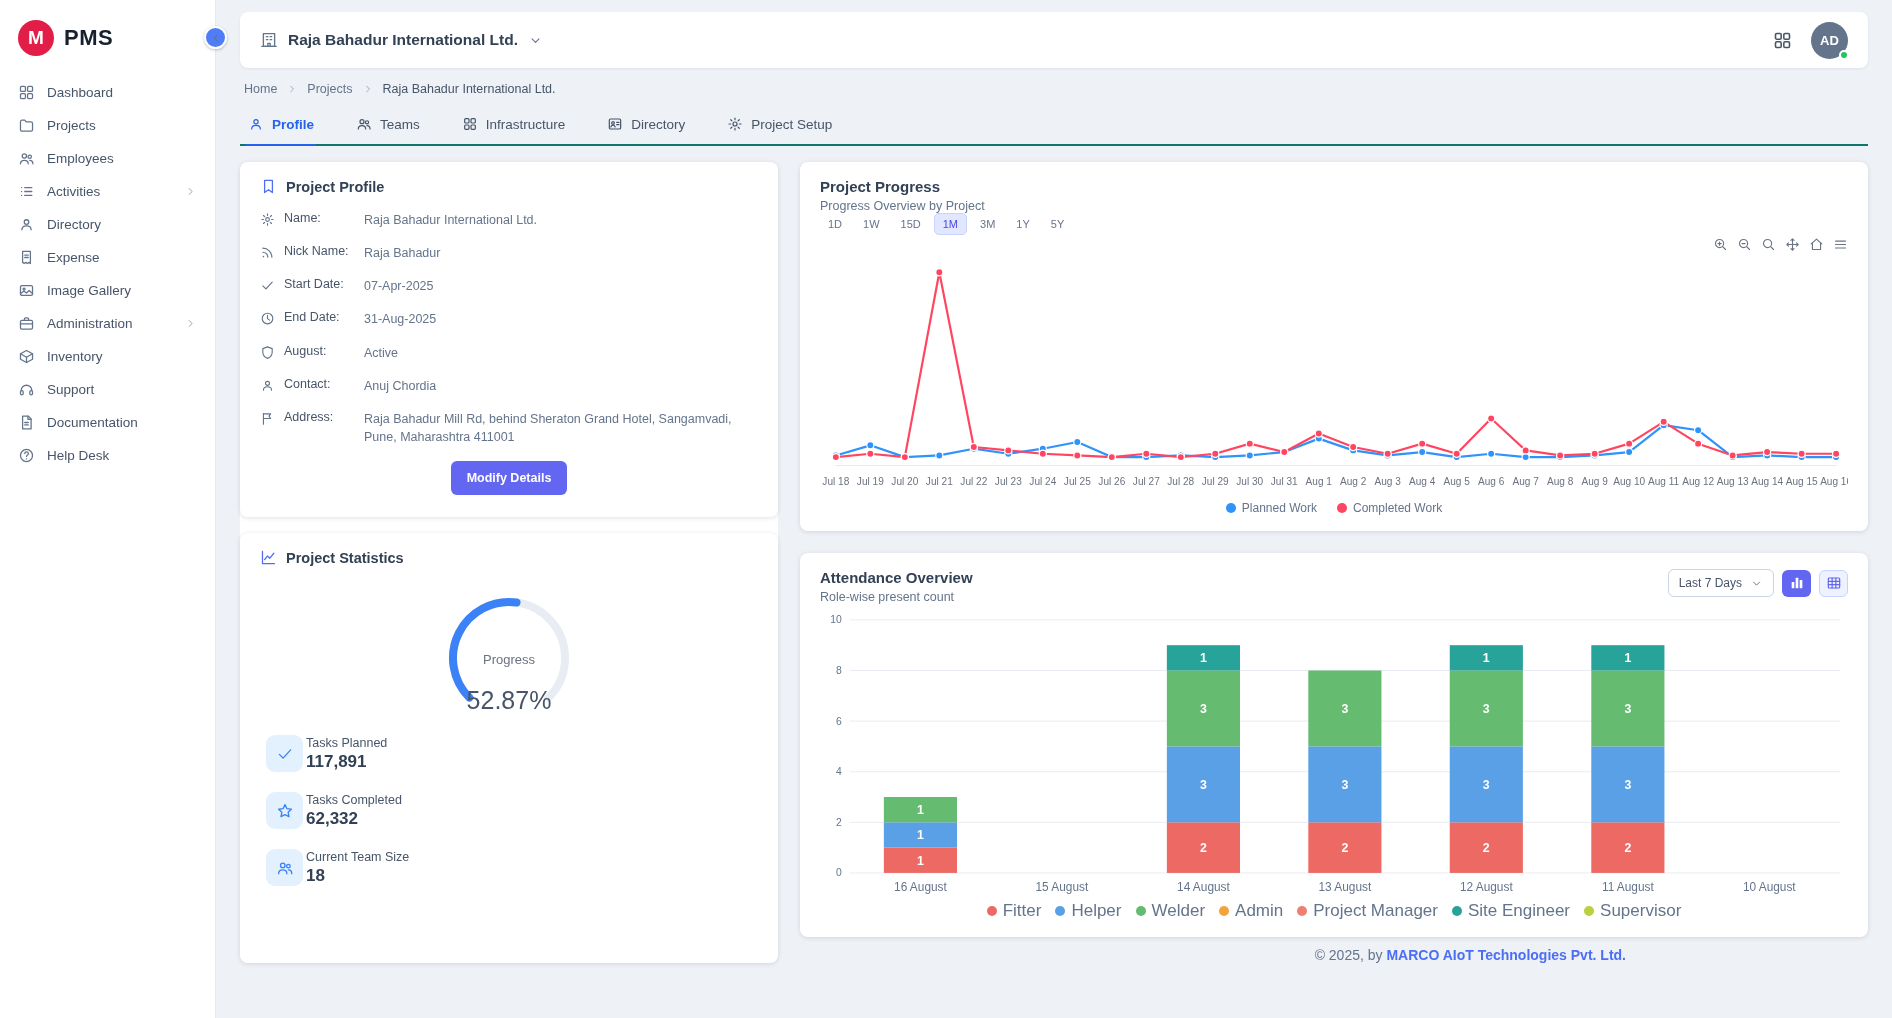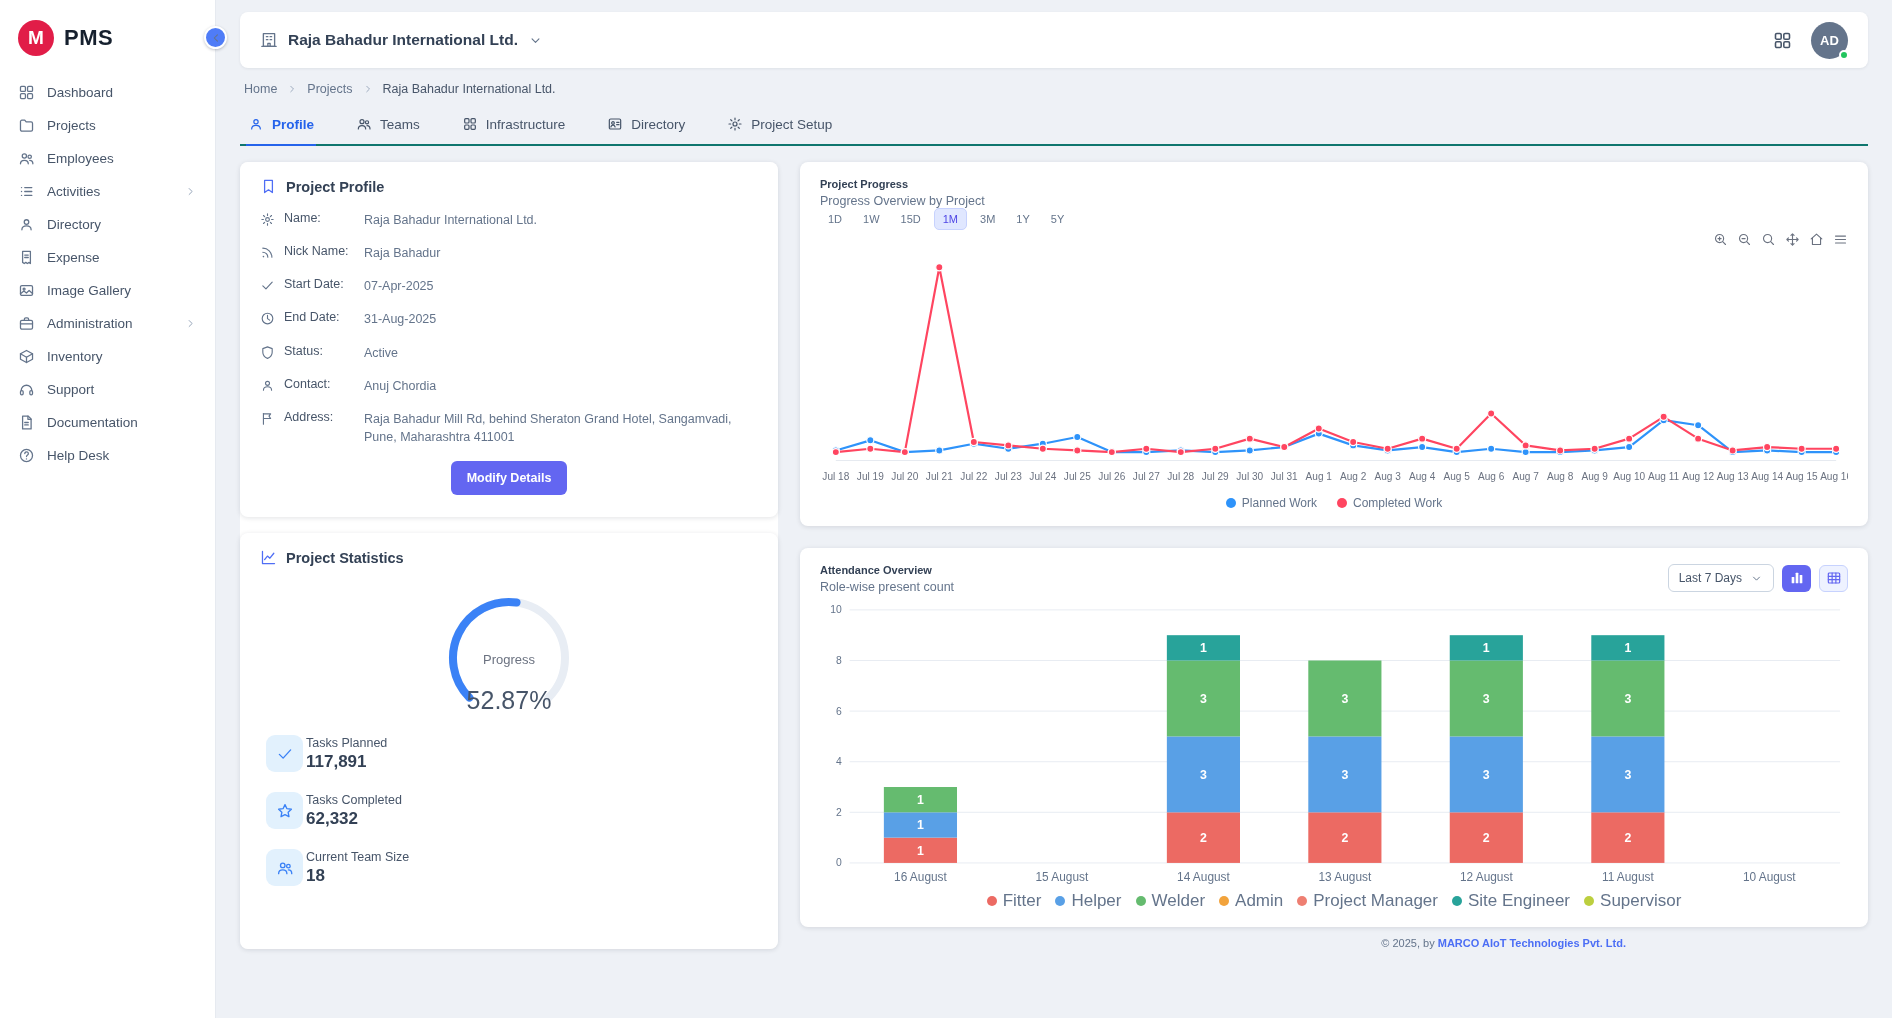--- a/index.html
+++ b/index.html
@@ -54,42 +54,42 @@
 
   .gauge-wrap{margin-top:18px;text-align:center}
   .gauge-value{font-size:25px;color:#475569;margin-top:-30px}
   .stat-item{display:flex;align-items:center;gap:3px;margin:20px 6px 0}
   .stat-icon-box{width:37px;height:37px;border-radius:9px;background:#e2f1fd;color:#3b82f6;display:flex;align-items:center;justify-content:center}
   .stat-label{font-size:12.5px;color:#475569}
   .stat-value{font-size:17px;font-weight:700;color:#334155;margin-top:2px}
 
   
   .right-col{flex:1;display:flex;flex-direction:column;min-width:0}
-  .pc-title{font-size:11px;font-weight:700;color:#334155}
+  .pc-title{font-size:15px;font-weight:700;color:#334155}
   .pc-sub{font-size:12.5px;color:#64748b;margin-top:4px}
   .ranges-row{display:flex;gap:5px;align-items:center}
   .range-btn{font-size:11px;color:#64748b;background:transparent;border:none;padding:4px 8px;border-radius:5px;cursor:pointer;font-family:inherit}
   .range-btn.active{background:#e0e7ff;color:#4f46e5;border:1px solid #c7d2fe;font-weight:400}
   .chart-toolbar{display:flex;justify-content:flex-end;gap:9px;margin-top:2px;color:#6b7280}
   .tool-icon{display:flex;cursor:pointer}
   .chart-svg{width:100%;display:block}
   .legend-row{display:flex;justify-content:center;gap:20px;margin-top:2px;font-size:12px;color:#64748b;flex-wrap:wrap}
   .legend-item{display:flex;align-items:center;gap:6px;cursor:pointer}
   .legend-dot{width:10px;height:10px;border-radius:50%}
 
   .att-header{display:flex;align-items:flex-start}
   .att-right{margin-left:auto;display:flex;align-items:center;gap:8px}
   .select-box{display:flex;align-items:center;gap:8px;border:1px solid #cbd5e1;border-radius:6px;padding:6px 10px;font-size:12px;color:#475569;cursor:pointer;background:#fff}
   .select-box .chev{display:flex;color:#64748b}
   .toggle-btn{width:29px;height:27px;border-radius:6px;display:flex;align-items:center;justify-content:center;cursor:pointer;border:1px solid transparent}
   .toggle-btn.primary{background:#6366f1;color:#fff}
   .toggle-btn.secondary{background:#eef2ff;border-color:#c7d2fe;color:#6366f1}
   .bar-legend{gap:14px;font-size:17px}
 
-  .right-footer{text-align:right;padding:10px 242px 0 0;font-size:11px;color:#64748b}
+  .right-footer{text-align:right;padding:10px 242px 0 0;font-size:14px;color:#64748b}
   .footer-link{color:#4c6ef5;font-weight:600;cursor:pointer}
 
   .axlab{font-size:10.2px;fill:#6b7280}
   .bxlab{font-size:12px;fill:#64748b}
   .bytick{font-size:10.5px;fill:#64748b}
   .barval{font-size:12.5px;fill:#ffffff;font-weight:700}
   .gauge-label{font-size:13px;fill:#6b7280}
 </style>
 </head>
 <body>
@@ -390,21 +390,21 @@
               </span>
               <span class="flabel">End Date:</span>
               <span class="fvalue">31-Aug-2025</span>
             </div>
             <div class="field-row">
               <span class="ficon">
                 <svg width="15" height="15" viewBox="0 0 24 24" fill="none" stroke="currentColor" stroke-width="1.8" stroke-linecap="round" stroke-linejoin="round">
                   <path d="M12 3l7.5 2.8v5.7c0 4.6-3.2 8.1-7.5 9.9-4.3-1.8-7.5-5.3-7.5-9.9V5.8z"></path>
                 </svg>
               </span>
-              <span class="flabel">Status:</span>
+              <span class="flabel">August:</span>
               <span class="fvalue">Active</span>
             </div>
             <div class="field-row">
               <span class="ficon">
                 <svg width="15" height="15" viewBox="0 0 24 24" fill="none" stroke="currentColor" stroke-width="1.8" stroke-linecap="round" stroke-linejoin="round">
                   <circle cx="12" cy="8.5" r="3.2"></circle>
                   <path d="M5.5 19.5c0-3.5 3-5.5 6.5-5.5s6.5 2 6.5 5.5"></path>
                 </svg>
               </span>
               <span class="flabel">Contact:</span>

